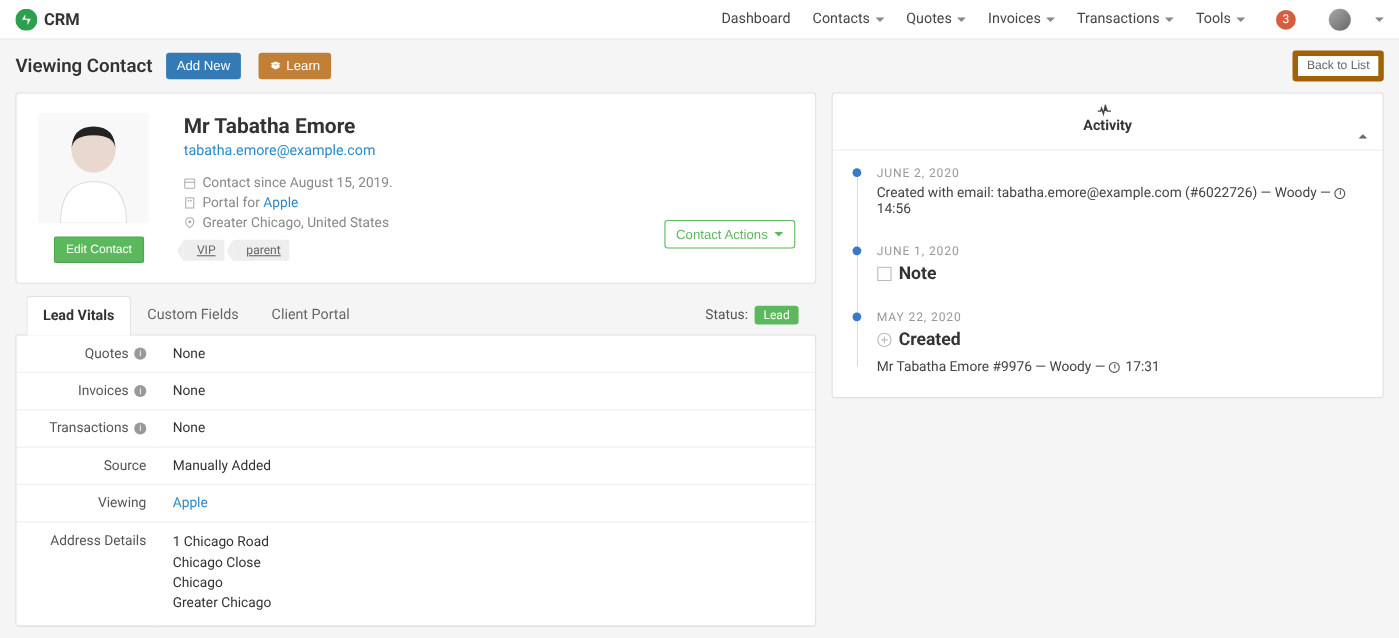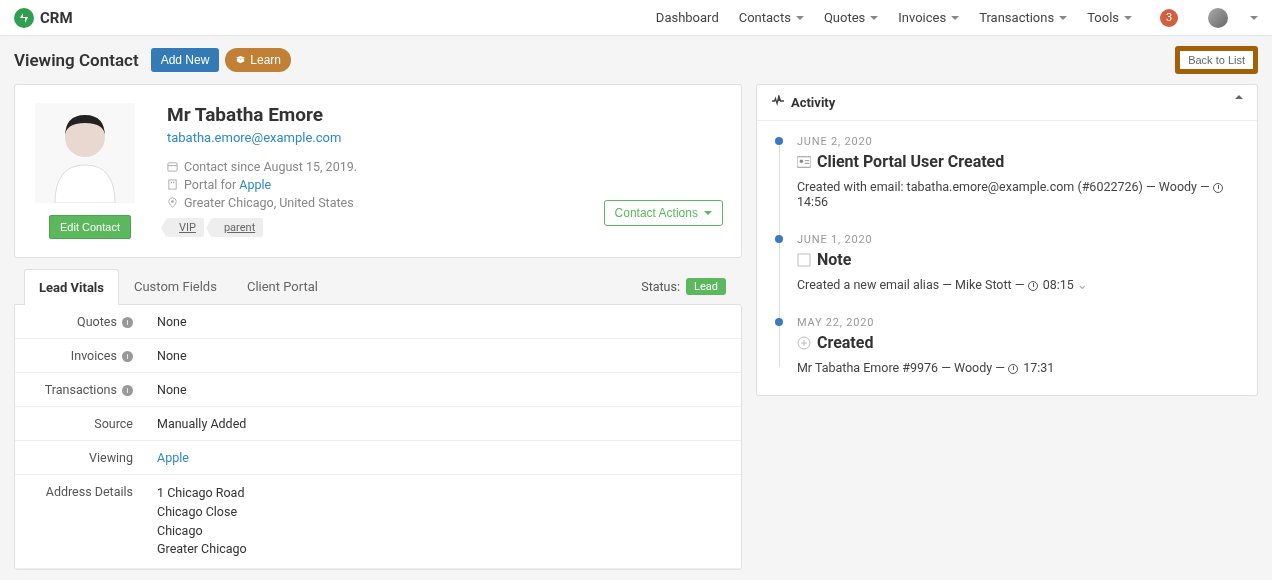--- a/index.html
+++ b/index.html
@@ -15,21 +15,21 @@
 .topnav-item { color: #444; font-size: 13px; cursor: pointer; display: flex; align-items: center; gap: 3px; }
 .caret-down { width: 0; height: 0; border-left: 4px solid transparent; border-right: 4px solid transparent; border-top: 4px solid #888; display: inline-block; margin-left: 2px; }
 .badge-notif { background: #d35f3e; color: #fff; width: 18px; height: 18px; border-radius: 50%; display: flex; align-items: center; justify-content: center; font-size: 11px; margin-left: 8px; }
 .avatar-top { width: 20px; height: 20px; border-radius: 50%; background: linear-gradient(135deg,#aaa,#666); margin-left: 10px; }
 
 
 .subheader { display: flex; align-items: center; padding: 10px 14px; }
 .subheader h1 { font-size: 17px; font-weight: 600; margin-right: 12px; }
 .btn { display: inline-flex; align-items: center; padding: 5px 10px; border-radius: 3px; font-size: 12px; cursor: pointer; border: none; color: #fff; }
 .btn-blue { background: #337ab7; }
-.btn-orange { background: #c18035; margin-left: 6px; border-radius: 12px; }
+.btn-orange { background: #c18035; margin-left: 16px; }
 .btn-orange svg { margin-right: 4px; }
 .btn-back { margin-left: auto; background: #fff; border: 5px solid #a16207; color: #666; font-size: 11px; padding: 3px 8px; border-radius: 3px; }
 
 
 .main { display: flex; padding: 0 14px 14px; gap: 14px; align-items: flex-start; }
 .col-left { flex: 1.45; display: flex; flex-direction: column; gap: 10px; }
 .col-right { flex: 1; }
 
 
 .card { background: #fff; border: 1px solid #e0e0e0; border-radius: 3px; }
@@ -60,21 +60,21 @@
 
 .vitals-table { width: 100%; border-collapse: collapse; }
 .vitals-table tr { border-bottom: 1px solid #eee; }
 .vitals-table td { padding: 9px 12px; vertical-align: top; font-size: 12.5px; }
 .vitals-table td:first-child { text-align: right; color: #555; width: 130px; }
 .info-icon { display: inline-flex; width: 11px; height: 11px; border-radius: 50%; background: #999; color: #fff; font-size: 8px; align-items: center; justify-content: center; margin-left: 2px; vertical-align: middle; }
 .addr-line { line-height: 1.5; }
 
 
 .activity-card { }
-.activity-head { padding: 10px 14px; border-bottom: 1px solid #eee; display: flex; align-items: flex-start; font-weight: 700; }
+.activity-head { padding: 10px 14px; border-bottom: 1px solid #eee; display: flex; align-items: center; font-weight: 700; flex-direction: column; }
 .activity-head svg { margin-right: 6px; }
 .act-caret { margin-left: auto; width: 0; height: 0; border-left: 4px solid transparent; border-right: 4px solid transparent; border-bottom: 4px solid #666; }
 .activity-body { padding: 14px 14px 20px 18px; }
 .timeline { position: relative; padding-left: 22px; }
 .timeline::before { content: ""; position: absolute; left: 4px; top: 8px; bottom: 8px; width: 1px; background: #ddd; }
 .tl-item { position: relative; margin-bottom: 24px; }
 .tl-dot { position: absolute; left: -22px; top: 2px; width: 8px; height: 8px; border-radius: 50%; background: #3a79c4; }
 .tl-date { color: #999; font-size: 11px; letter-spacing: .8px; text-transform: uppercase; margin-bottom: 4px; }
 .tl-title { font-size: 16px; font-weight: 700; display: flex; align-items: center; gap: 6px; margin-bottom: 8px; }
 .tl-title svg { width: 14px; height: 14px; }
@@ -252,41 +252,31 @@
             <path fill="#444" d="M1 7 h3 l1 -3 l2 6 l2 -9 l2 6 h4" stroke="#444" stroke-width="1.5"></path>
           </svg>
         <span>Activity</span>
         <span class="act-caret"></span>
       </div>
       <div class="activity-body">
         <div class="timeline">
           <div class="tl-item">
             <div class="tl-dot"></div>
             <div class="tl-date">JUNE 2, 2020</div>
-            <div class="tl-title">
-              <svg viewBox="0 0 16 12">
-                  <rect x="0" y="0" width="16" height="12" rx="1" fill="none" stroke="#888"></rect>
-                  <circle cx="5" cy="5" r="2" fill="#888"></circle>
-                  <rect x="9" y="4" width="5" height="1" fill="#888"></rect>
-                  <rect x="9" y="7" width="5" height="1" fill="#888"></rect>
-                </svg>
-              <span>Client Portal User Created</span>
-            </div>
             <div class="tl-body"><span>Created with email: tabatha.emore@example.com (#6022726) — Woody — </span><span class="clock-icon"></span> <span>14:56</span></div>
           </div>
           <div class="tl-item">
             <div class="tl-dot"></div>
             <div class="tl-date">JUNE 1, 2020</div>
             <div class="tl-title">
               <svg viewBox="0 0 14 14">
                   <rect x="1" y="1" width="12" height="12" fill="none" stroke="#bbb"></rect>
                 </svg>
               <span>Note</span>
             </div>
-            <div class="tl-body"><span>Created a new email alias — Mike Stott — </span><span class="clock-icon"></span> <span>08:15</span> <span style="color:#aaa">⌄</span></div>
           </div>
           <div class="tl-item" style="margin-bottom:0">
             <div class="tl-dot"></div>
             <div class="tl-date">MAY 22, 2020</div>
             <div class="tl-title">
               <svg viewBox="0 0 14 14">
                   <circle cx="7" cy="7" r="6" fill="none" stroke="#bbb"></circle>
                   <line x1="7" y1="4" x2="7" y2="10" stroke="#bbb"></line>
                   <line x1="4" y1="7" x2="10" y2="7" stroke="#bbb"></line>
                 </svg>

